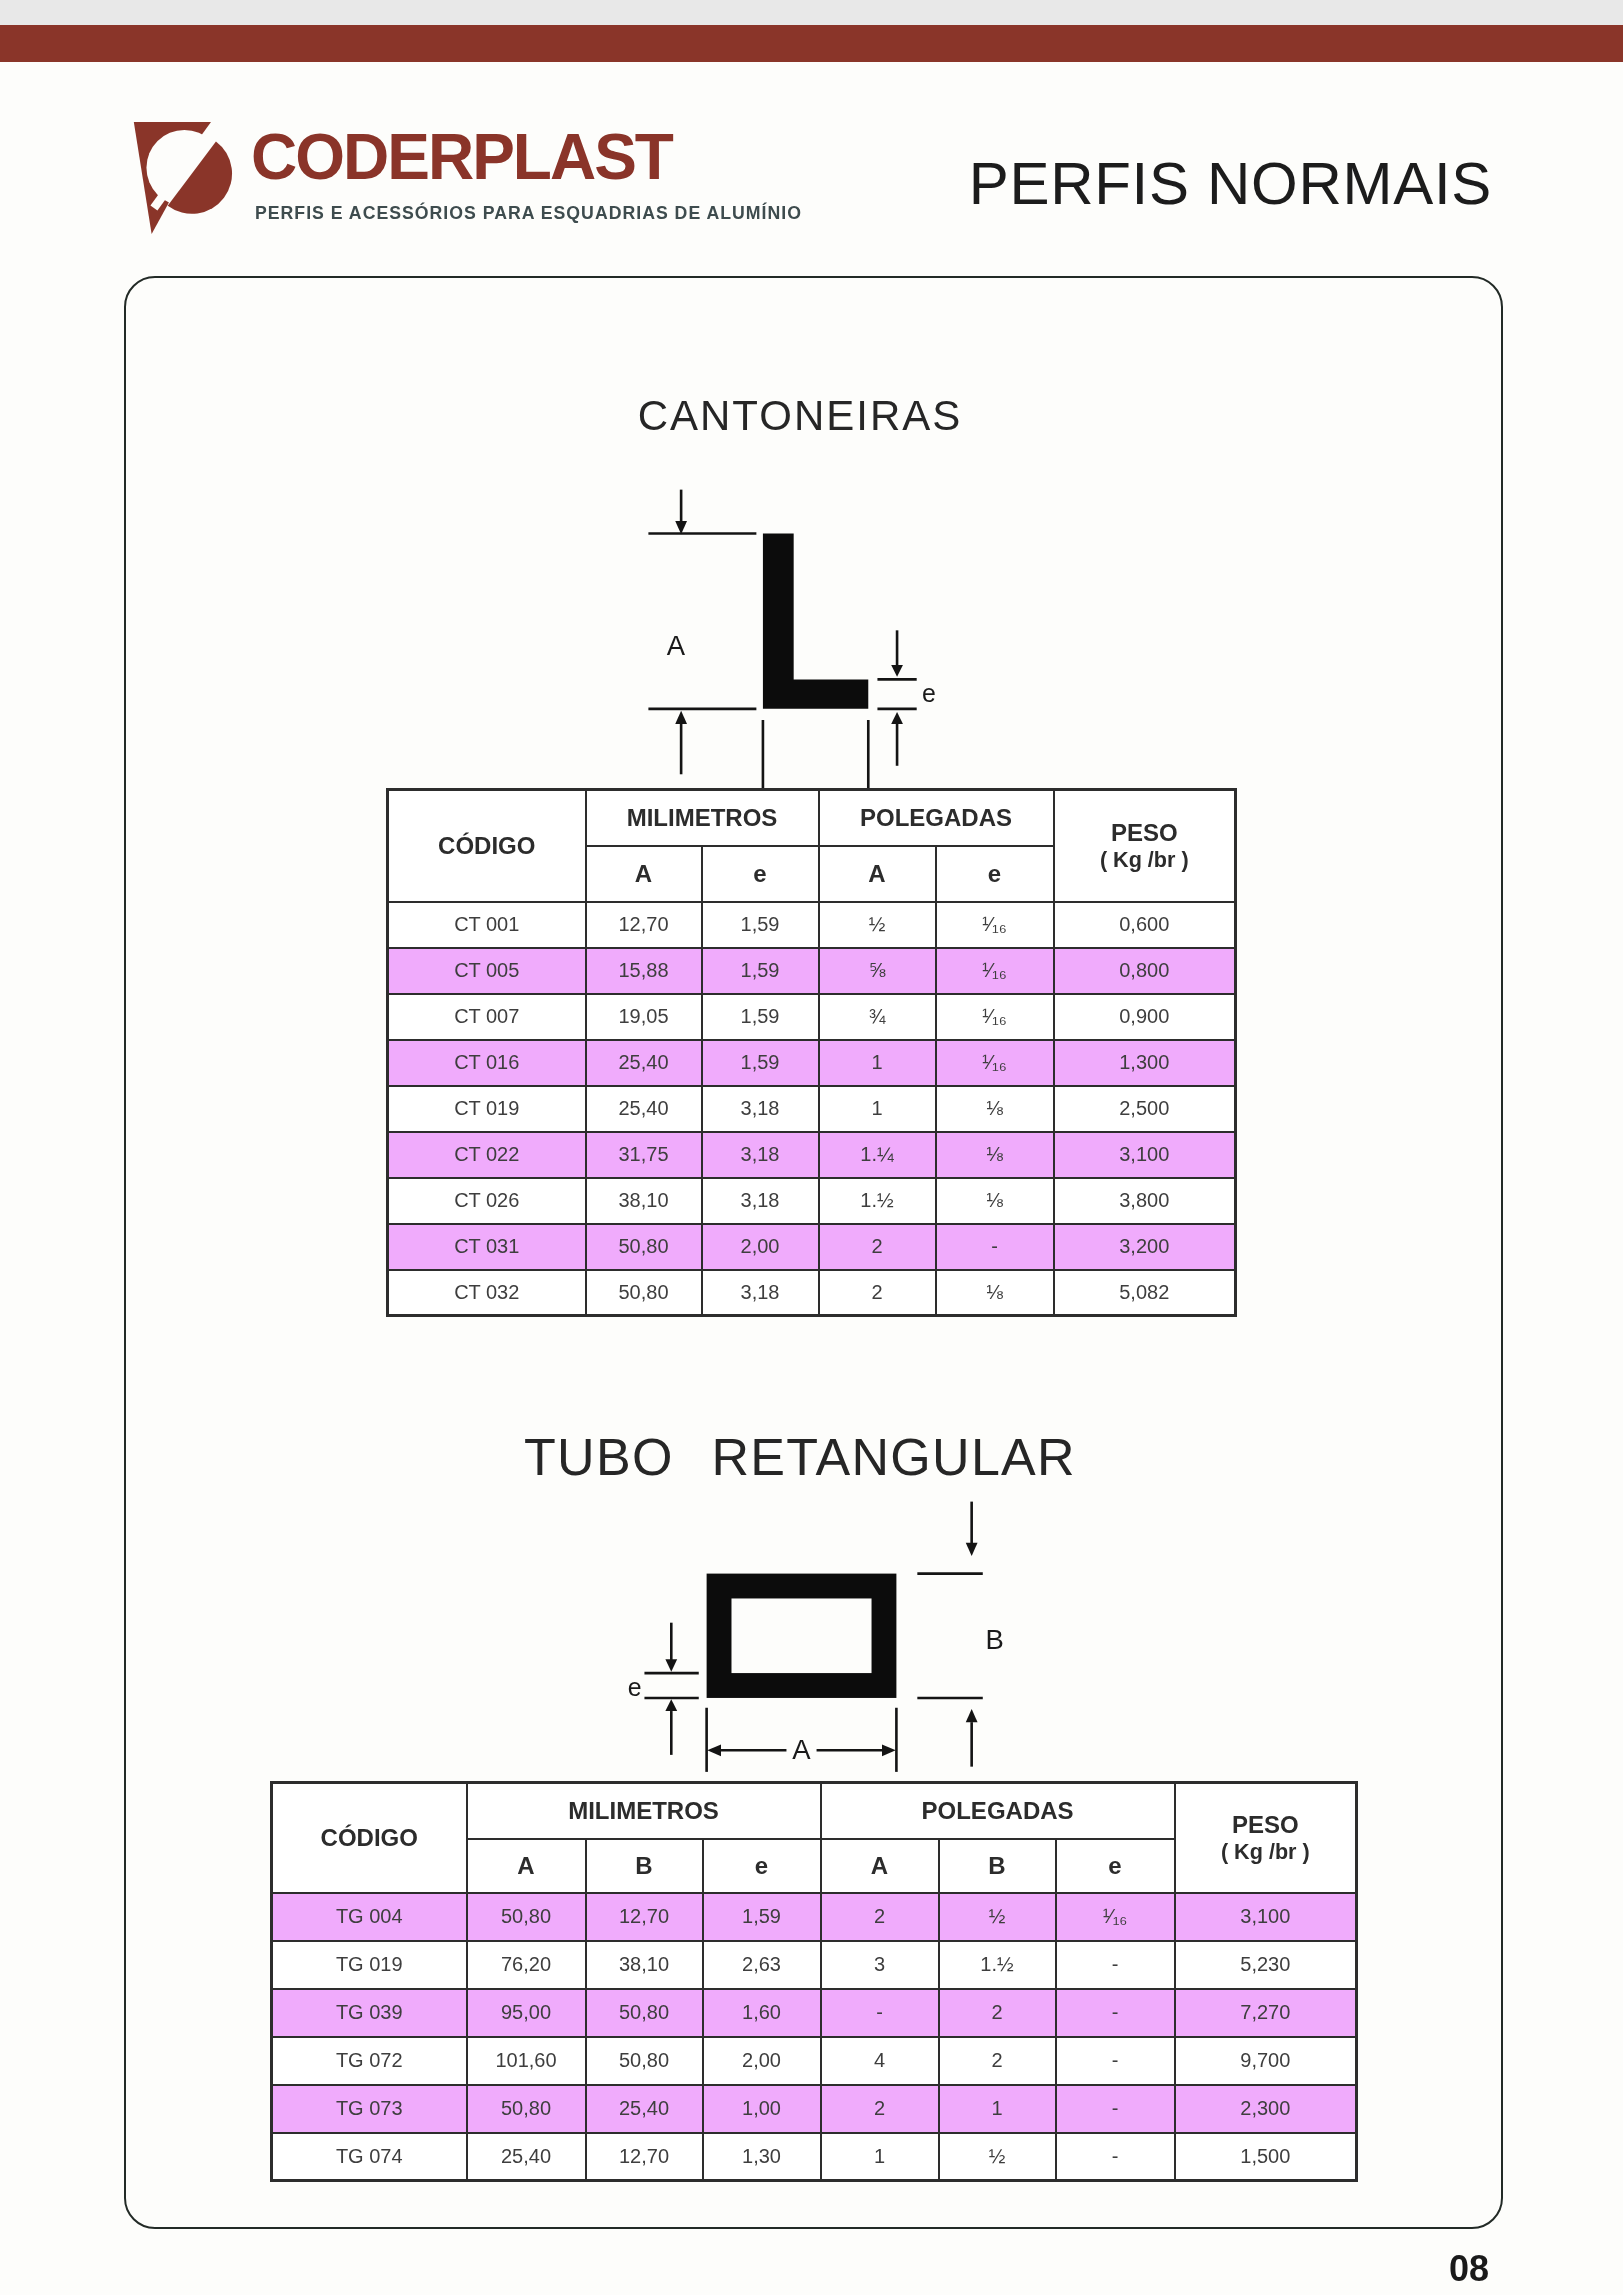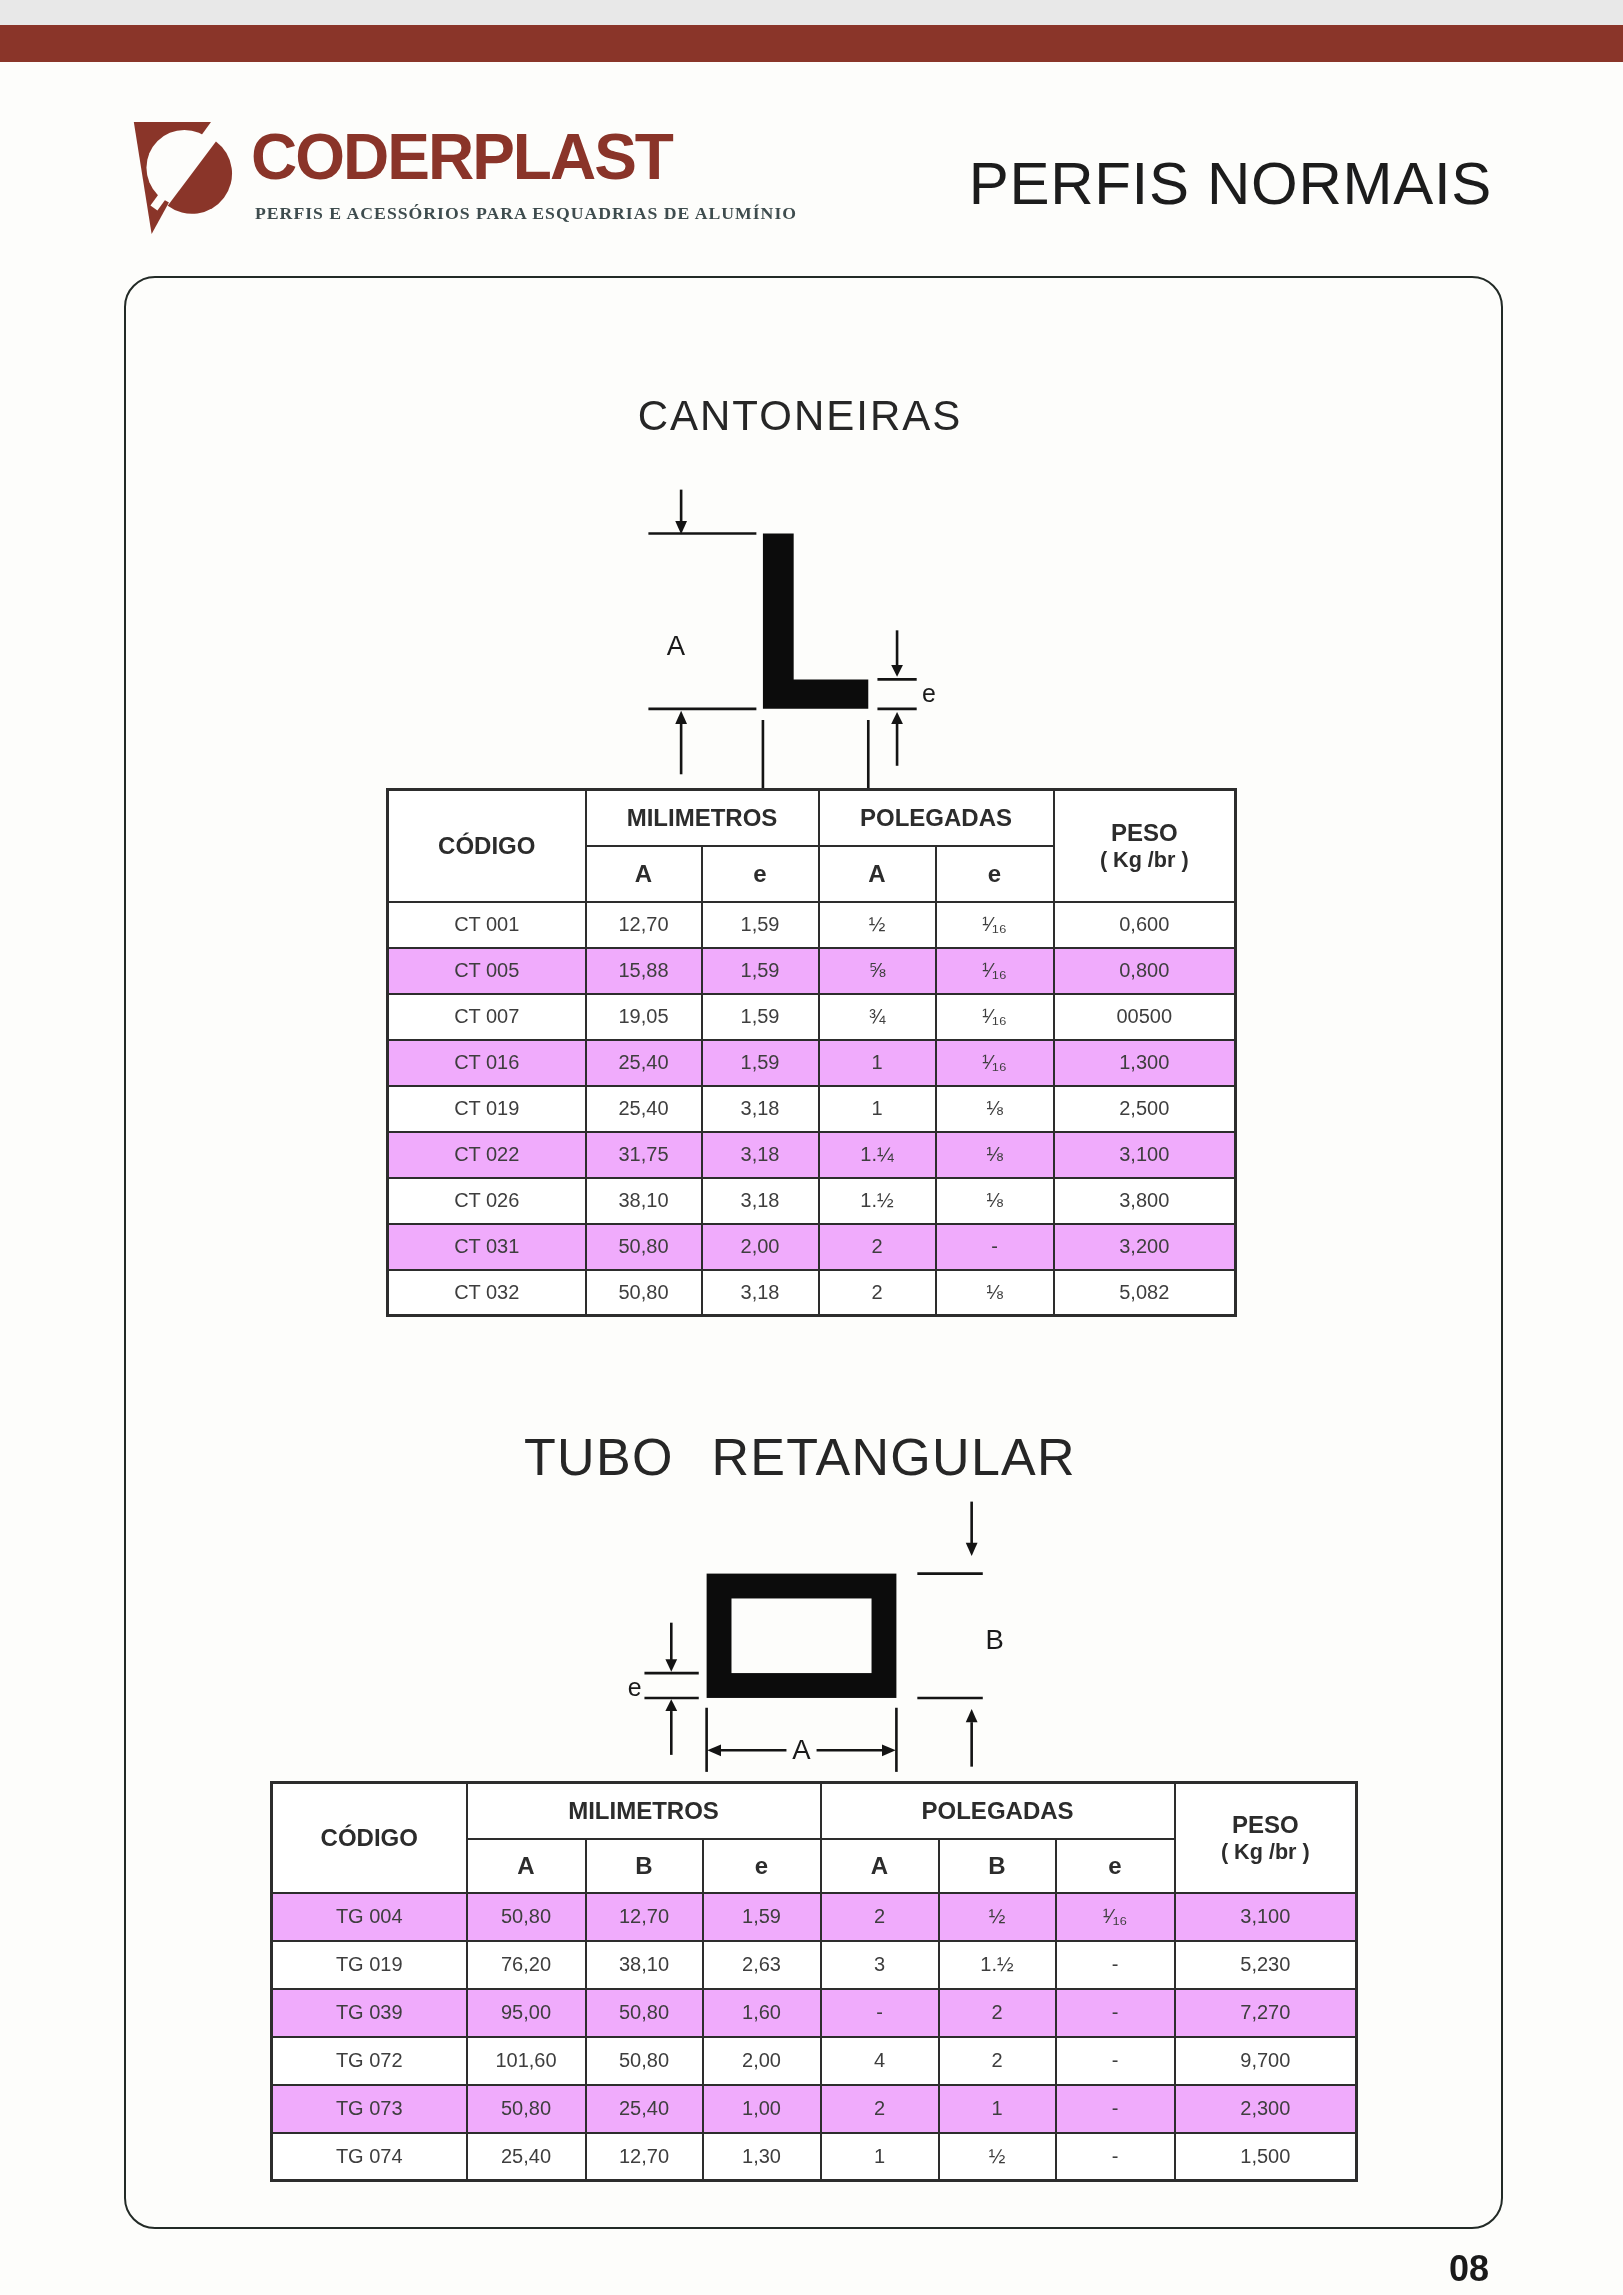--- a/index.html
+++ b/index.html
@@ -6,21 +6,21 @@
   .page{position:relative;width:1623px;height:2295px;background:#fdfdfb;overflow:hidden;
         font-family:"Liberation Sans","DejaVu Sans",sans-serif;margin-top:25px;}
   .bar{position:absolute;left:0;width:1623px;background:#8a3529;}
   .bar.top{top:0;height:37px;}
   .bar.bottom{top:2276px;height:19.6px;}
 
   .logo-icon{position:absolute;left:124px;top:90px;}
   .brand-name{position:absolute;left:251px;top:99px;font-size:64px;font-weight:bold;
               letter-spacing:-2px;color:#8a3429;line-height:1.05;}
   .brand-tagline{position:absolute;left:255px;top:178px;font-size:17.7px;letter-spacing:1px;
-                 color:#3e4c4e;font-weight:bold;font-family:Liberation Serif, serif;}
+                 color:#3e4c4e;font-weight:bold;}
   .page-title{position:absolute;left:916px;top:124px;width:576px;text-align:right;
               font-size:60px;color:#1c1c1c;letter-spacing:0.7px;}
 
   .sheet{position:absolute;left:124px;top:251px;width:1375px;height:1949px;
          border:2.6px solid #222a26;border-radius:31px;background:transparent;}
 
   .section-title{position:absolute;color:#262626;line-height:1;}
   .title-cant{left:376px;top:370px;width:848px;text-align:center;font-size:42px;letter-spacing:2px;}
   .title-tubo{left:376px;top:1406px;width:848px;text-align:center;font-size:52px;
               letter-spacing:1.3px;word-spacing:22px;}
@@ -141,21 +141,21 @@
       <td>⅝</td>
       <td>¹⁄₁₆</td>
       <td>0,800</td>
     </tr>
     <tr class="d">
       <td>CT 007</td>
       <td>19,05</td>
       <td>1,59</td>
       <td>¾</td>
       <td>¹⁄₁₆</td>
-      <td>00500</td>
+      <td>0,900</td>
     </tr>
     <tr class="d alt">
       <td>CT 016</td>
       <td>25,40</td>
       <td>1,59</td>
       <td>1</td>
       <td>¹⁄₁₆</td>
       <td>1,300</td>
     </tr>
     <tr class="d">

